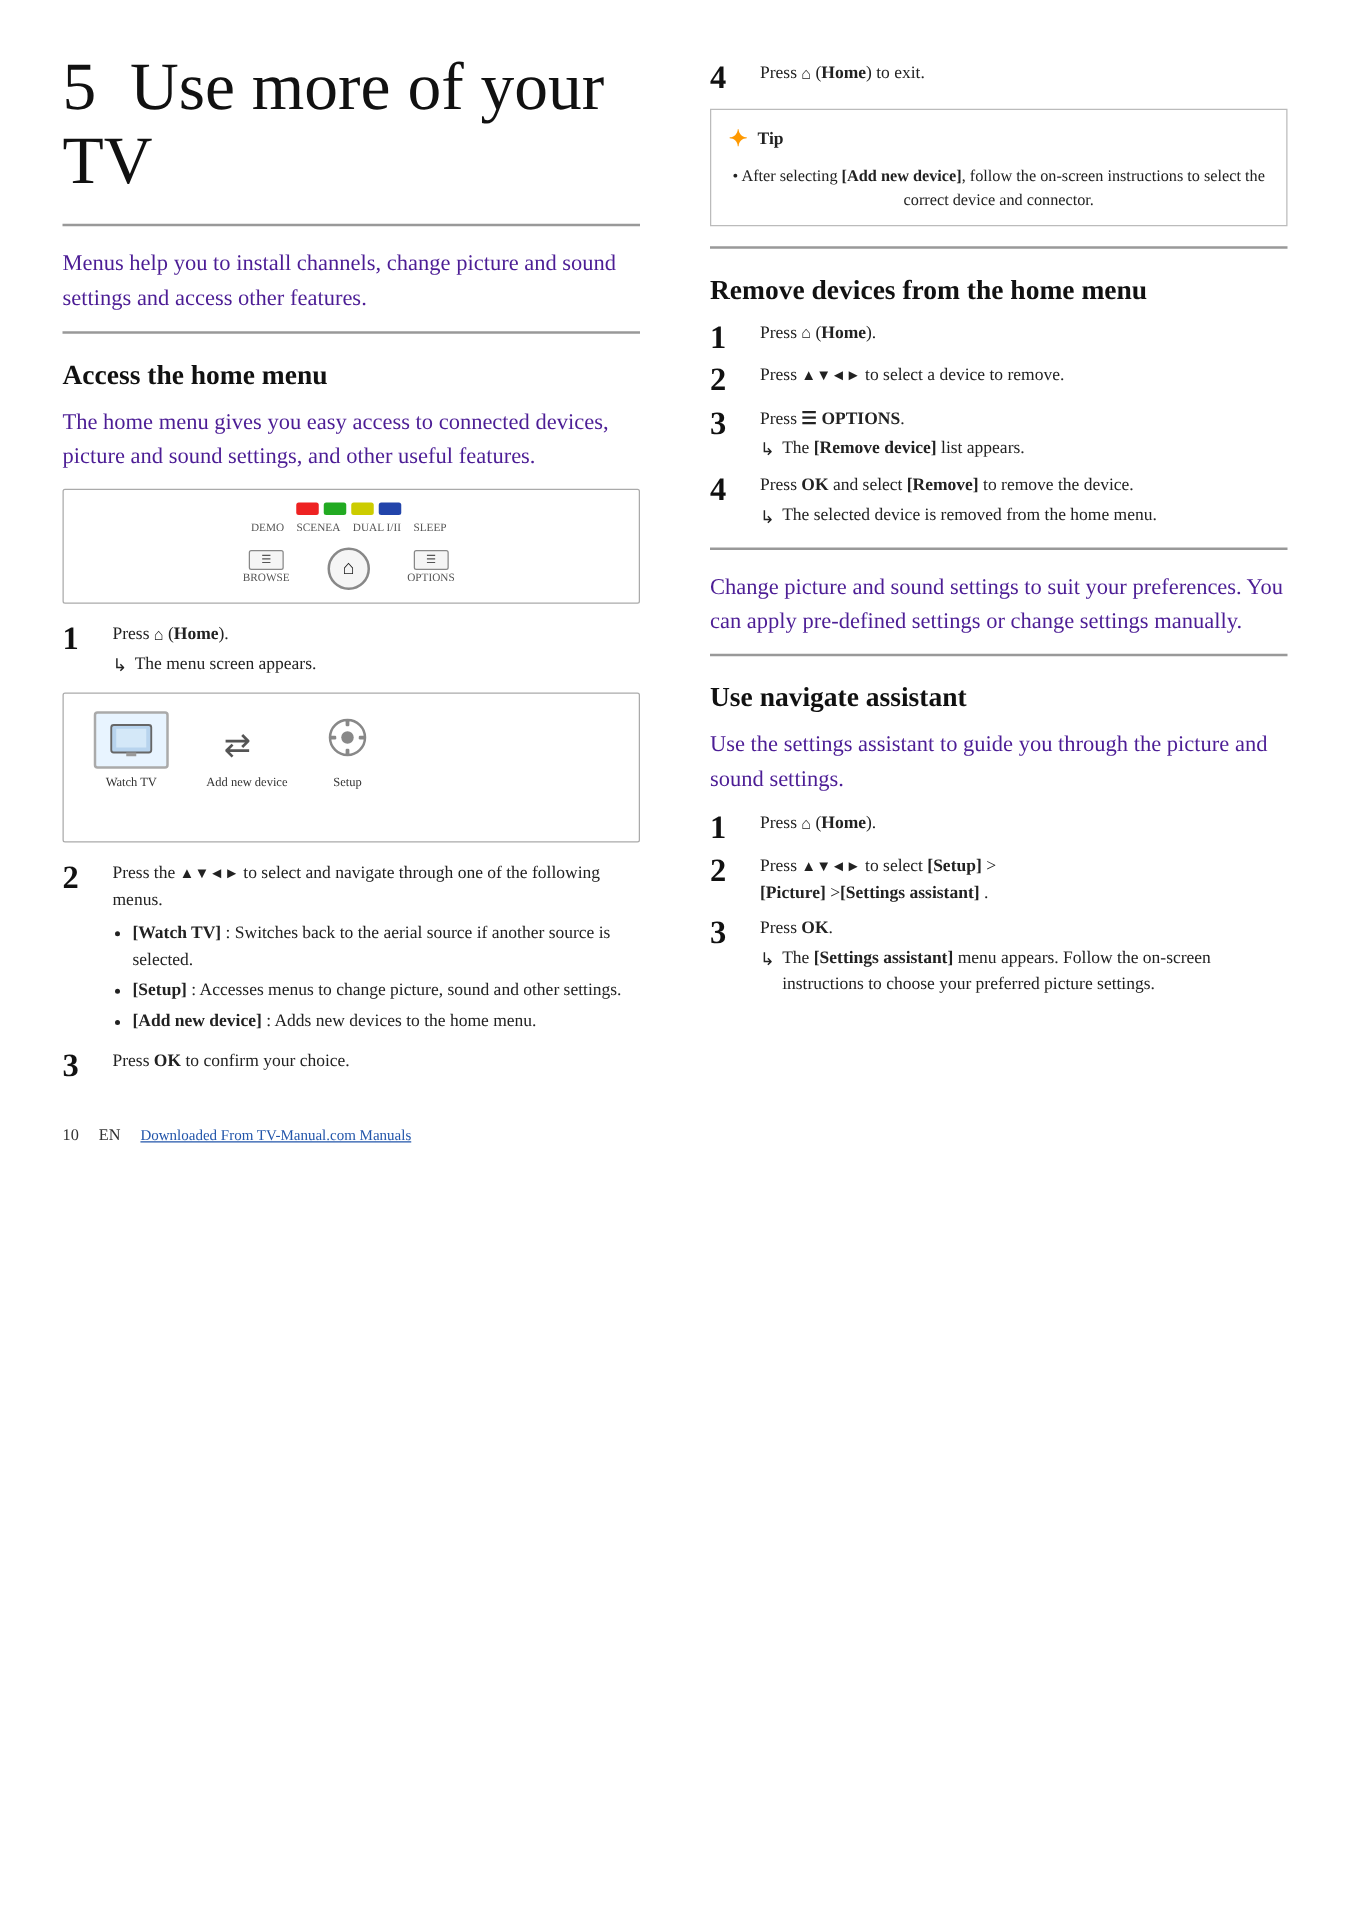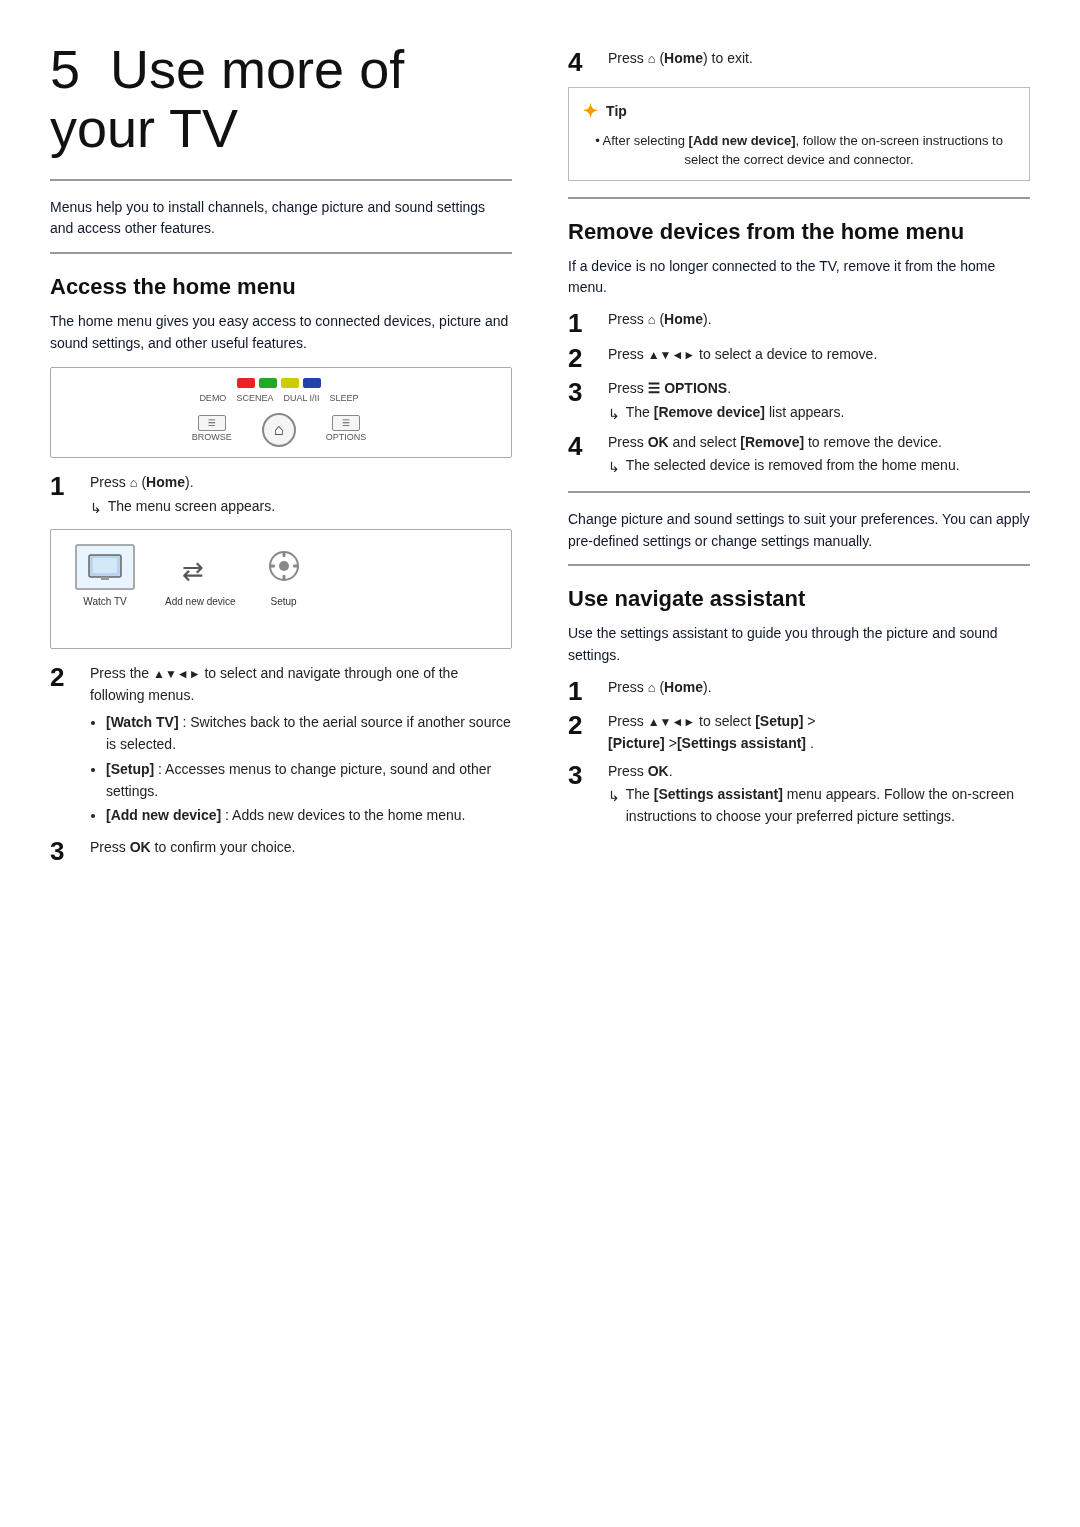--- a/index.html
+++ b/index.html
@@ -9,20 +9,21 @@
       color: #222;
       width: 1080px;
       min-height: 1527px;
       padding: 40px 50px 40px 50px;
       font-size: 15px;
       line-height: 1.5;
     }
     .page {
       display: flex;
       gap: 56px;
+      font-family: Liberation Serif, serif;
     }
     .left-col {
       flex: 1 1 48%;
       max-width: 48%;
     }
     .right-col {
       flex: 1 1 48%;
       max-width: 48%;
       padding-top: 8px;
     }
@@ -44,24 +45,24 @@
       margin-bottom: 10px;
       color: #111;
     }
     h3.sub-title {
       font-size: 22px;
       font-weight: 600;
       margin-bottom: 8px;
       color: #111;
     }
     p.body-text {
-      font-size: 14px;
+      font-size: 18px;
       line-height: 1.55;
       margin-bottom: 10px;
-      color: #0f172a;
+      color: #4c1d95;
     }
     .step-row {
       display: flex;
       align-items: flex-start;
       margin-bottom: 6px;
     }
     .step-num {
       font-size: 26px;
       font-weight: 700;
       min-width: 32px;
@@ -370,20 +371,25 @@
       </div>
     </div>
 
     <div class="step-row">
       <div class="step-num">3</div>
       <div class="step-content">
         <span>Press <span class="bold">OK</span> to confirm your choice.</span>
       </div>
     </div>
 
+    <div class="footer">
+      <span class="footer-page">10</span>
+      <span class="footer-page">EN</span>
+      <a class="footer-link">Downloaded From TV-Manual.com Manuals</a>
+    </div>
   </div>
 
   <div class="right-col">
 
     <div class="step-row">
       <div class="step-num">4</div>
       <div class="step-content">
         <span>Press <span class="home-icon">⌂</span> (<span class="bold">Home</span>) to exit.</span>
       </div>
     </div>
@@ -394,21 +400,20 @@
         <span class="tip-label">Tip</span>
       </div>
       <p class="tip-text">
         • After selecting <span class="bold">[Add new device]</span>, follow the on-screen instructions to select the correct device and connector.
       </p>
     </div>
 
     <hr class="divider">
 
     <h3 class="sub-title">Remove devices from the home menu</h3>
-    <p class="body-text">If a device is no longer connected to the TV, remove it from the home menu.</p>
 
     <div class="step-row">
       <div class="step-num">1</div>
       <div class="step-content">
         <span>Press <span class="home-icon">⌂</span> (<span class="bold">Home</span>).</span>
       </div>
     </div>
 
     <div class="step-row">
       <div class="step-num">2</div>

